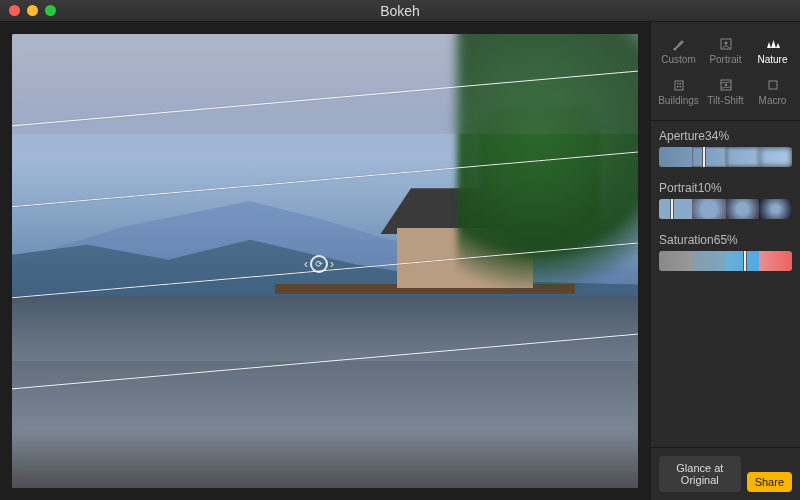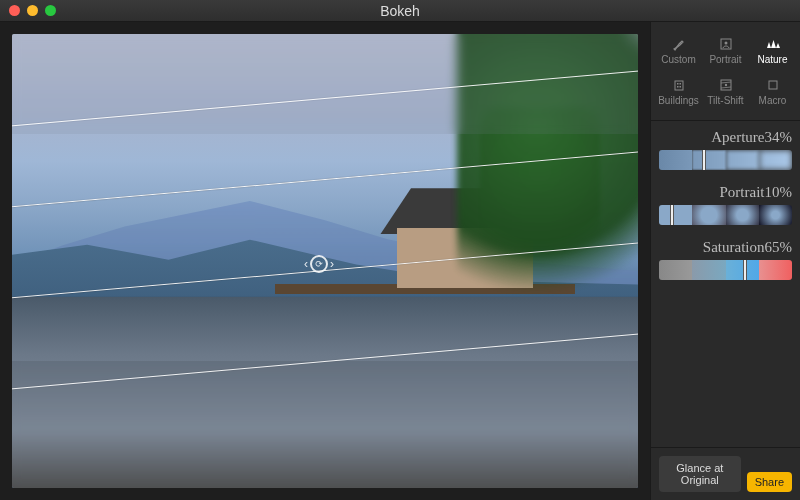--- a/index.html
+++ b/index.html
@@ -35,21 +35,21 @@
   .preset-row { display:flex; }
   .preset { flex:1; text-align:center; padding:4px 0 6px; cursor:pointer; border-radius:3px;}
   .preset .ic { height:20px; display:flex; align-items:center; justify-content:center; color:#888; }
   .preset.active { color:#fff; }
   .preset.active .ic { color:#fff; }
   .preset .lbl { font-size:10px; color:#888; }
   .preset.active .lbl { color:#fff; }
   .sep { height:1px; background:#1a1a1a; margin:2px 0 8px; }
   .sliders { padding: 0 8px; }
   .slider-group { margin-bottom: 14px; }
-  .slider-head { display:flex; justify-content:flex-end; font-size:15px; color:#bbb; margin-bottom:4px;font-family:Liberation Serif, serif;}
+  .slider-head { display:flex; justify-content:flex-start; font-size:12px; color:#bbb; margin-bottom:4px;}
   .slider-track { position:relative; height:20px; border-radius:3px; overflow:hidden; background:#333; }
   .strip { position:absolute; inset:0; display:flex; }
   .strip div { flex:1; }
   .thumb { position:absolute; top:-2px; bottom:-2px; width:4px; background:#eee; border:1px solid #555; border-radius:2px; transform:translateX(-50%); }
   .footer { margin-top:auto; padding:8px; display:flex; gap:6px; justify-content:flex-end; border-top:1px solid #1a1a1a;}
   .btn { font-size:11px; padding:4px 8px; border-radius:4px; border:none; cursor:pointer; }
   .btn.secondary { background:#3b3b3b; color:#ddd; }
   .btn.primary { background:#f7b500; color:#222; font-weight:500;margin-top:16px; }
   svg { display:block; }
 </style>

